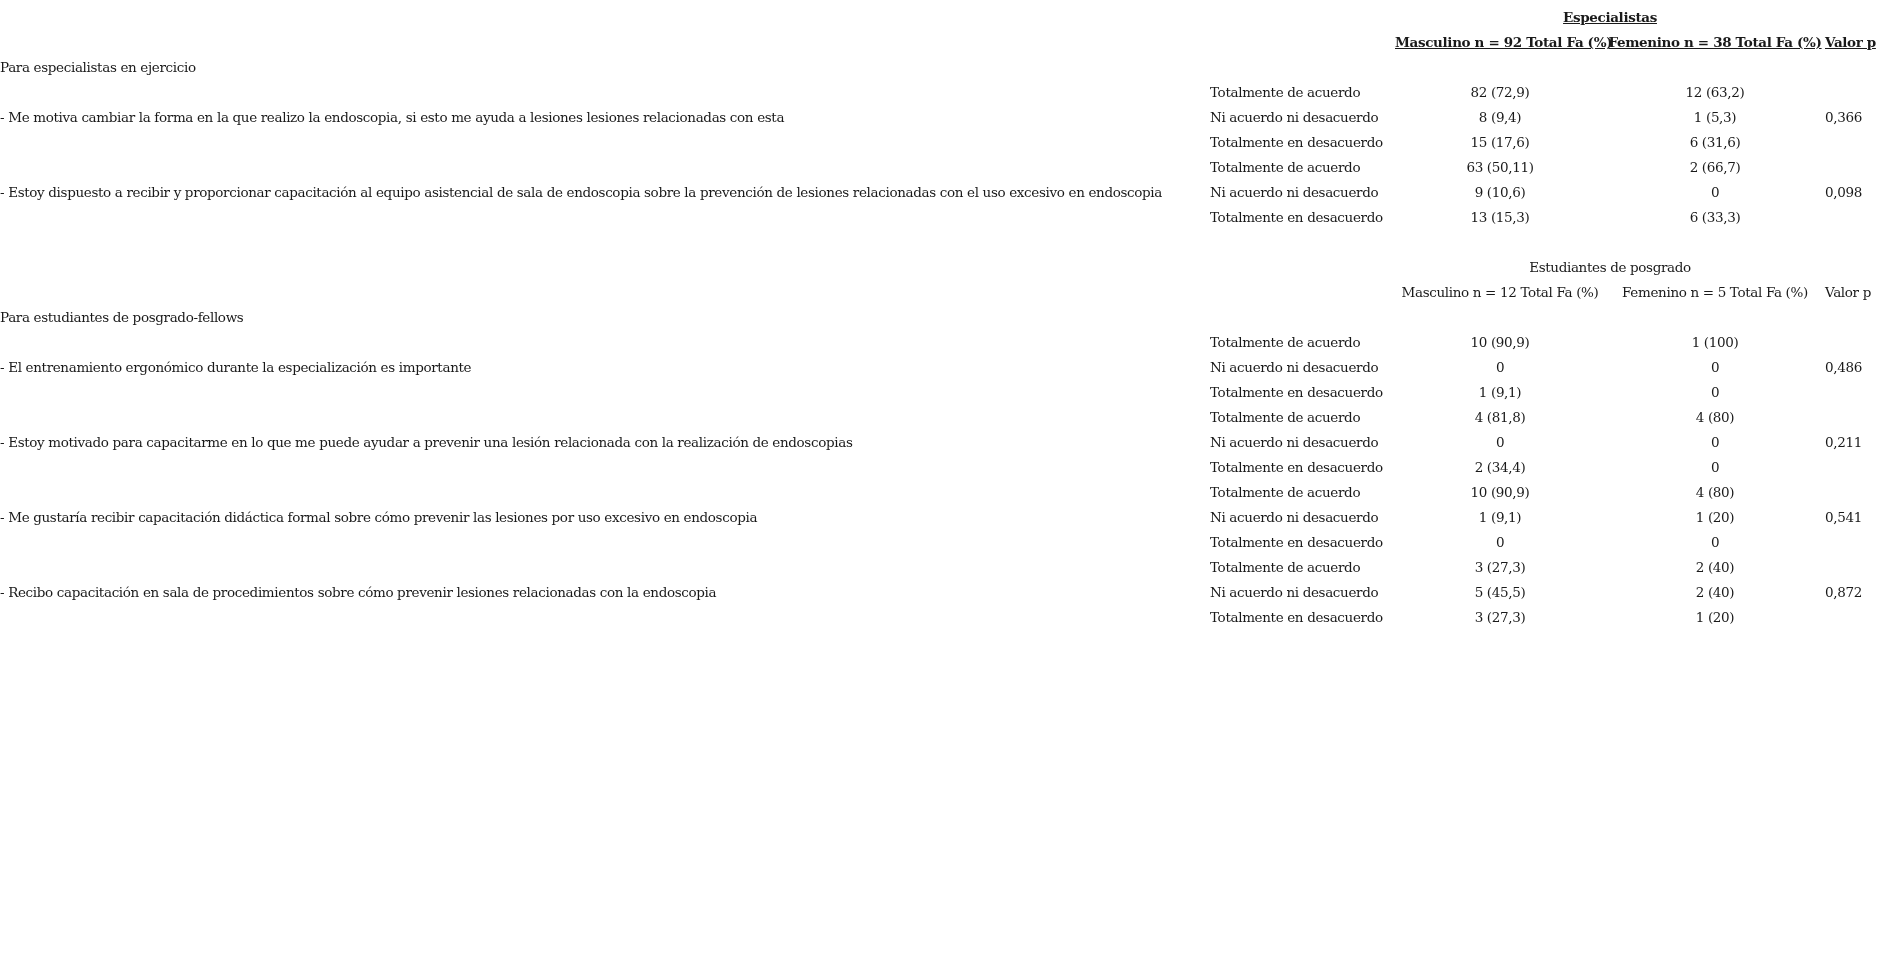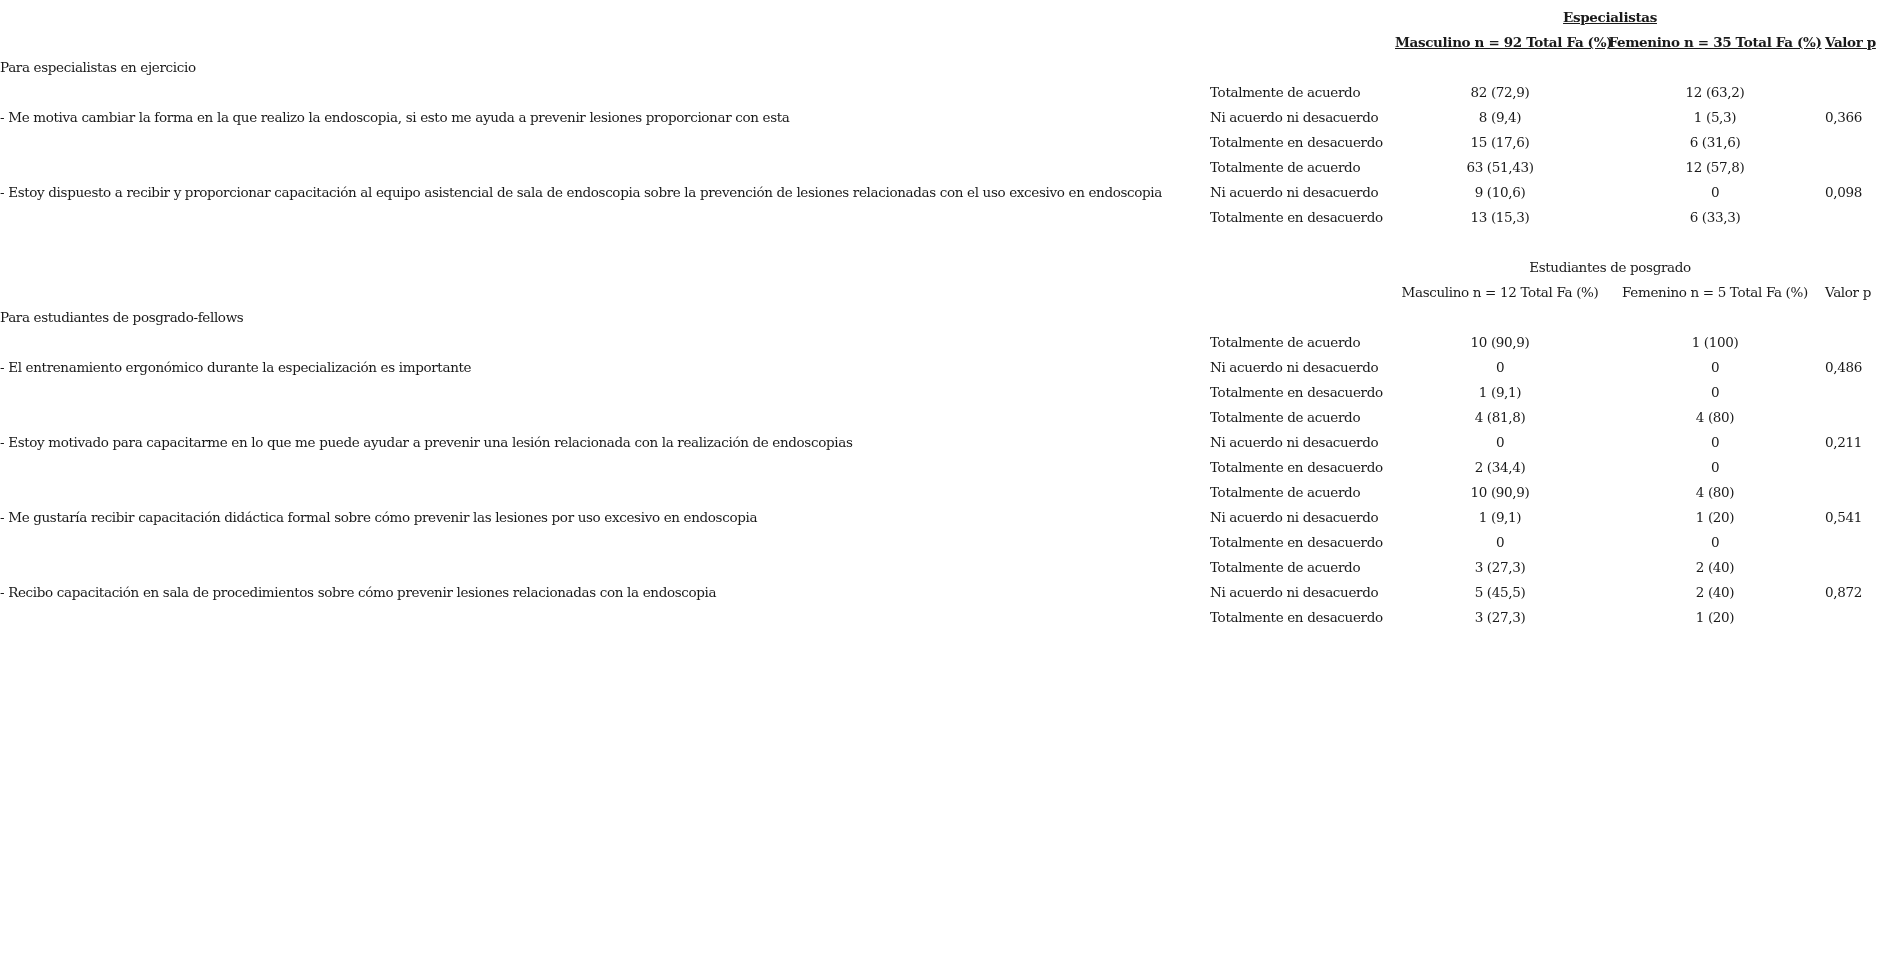--- a/index.html
+++ b/index.html
@@ -61,58 +61,58 @@
     <tr>
       <td></td>
       <td></td>
       <td colspan="2" class="hdr-group bold">Especialistas</td>
       <td></td>
     </tr>
     <tr>
       <td></td>
       <td></td>
       <td class="m bold">Masculino n = 92 Total Fa (%)</td>
-      <td class="f bold">Femenino n = 35 Total Fa (%)</td>
+      <td class="f bold">Femenino n = 38 Total Fa (%)</td>
       <td class="p bold">Valor p</td>
     </tr>
     <tr>
       <td class="q">Para especialistas en ejercicio</td>
       <td></td>
         <td></td>
         <td></td>
         <td></td>
     </tr>
 
     <tr>
       <td class="q"></td>
       <td class="r">Totalmente de acuerdo</td>
       <td class="m">82 (72,9)</td>
       <td class="f">12 (63,2)</td>
       <td class="p"></td>
     </tr>
     <tr>
-      <td class="q">- Me motiva cambiar la forma en la que realizo la endoscopia, si esto me ayuda a prevenir lesiones proporcionar con esta</td>
+      <td class="q">- Me motiva cambiar la forma en la que realizo la endoscopia, si esto me ayuda a lesiones lesiones relacionadas con esta</td>
       <td class="r">Ni acuerdo ni desacuerdo</td>
       <td class="m">8 (9,4)</td>
       <td class="f">1 (5,3)</td>
       <td class="p">0,366</td>
     </tr>
     <tr>
       <td class="q"></td>
       <td class="r">Totalmente en desacuerdo</td>
       <td class="m">15 (17,6)</td>
       <td class="f">6 (31,6)</td>
       <td class="p"></td>
     </tr>
 
     <tr>
       <td class="q"></td>
       <td class="r">Totalmente de acuerdo</td>
-      <td class="m">63 (51,43)</td>
-      <td class="f">12 (57,8)</td>
+      <td class="m">63 (50,11)</td>
+      <td class="f">2 (66,7)</td>
       <td class="p"></td>
     </tr>
     <tr>
       <td class="q">- Estoy dispuesto a recibir y proporcionar capacitación al equipo asistencial de sala de endoscopia sobre la prevención de lesiones relacionadas con el uso excesivo en endoscopia</td>
       <td class="r">Ni acuerdo ni desacuerdo</td>
       <td class="m">9 (10,6)</td>
       <td class="f">0</td>
       <td class="p">0,098</td>
     </tr>
     <tr>

